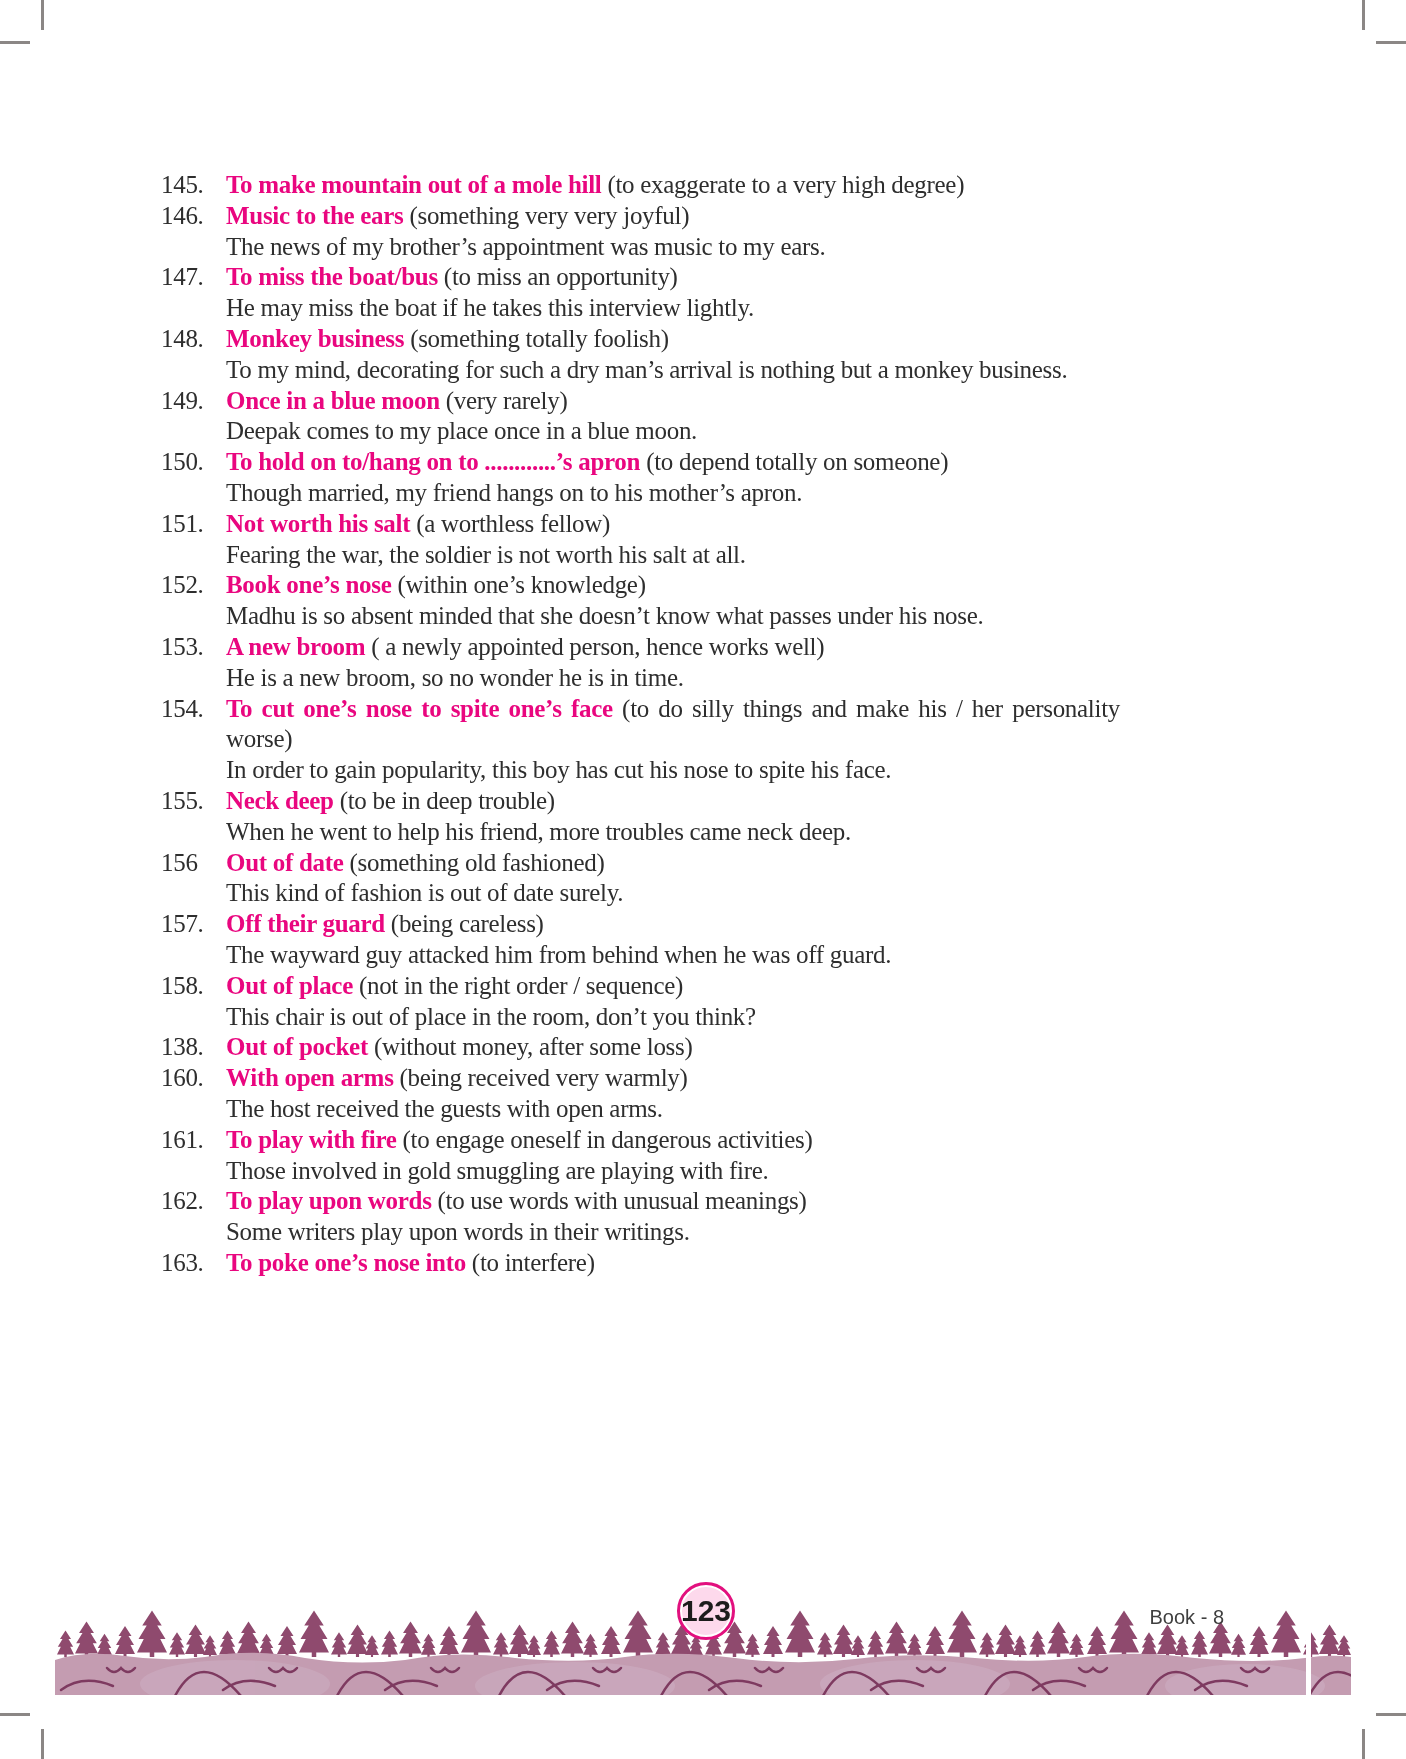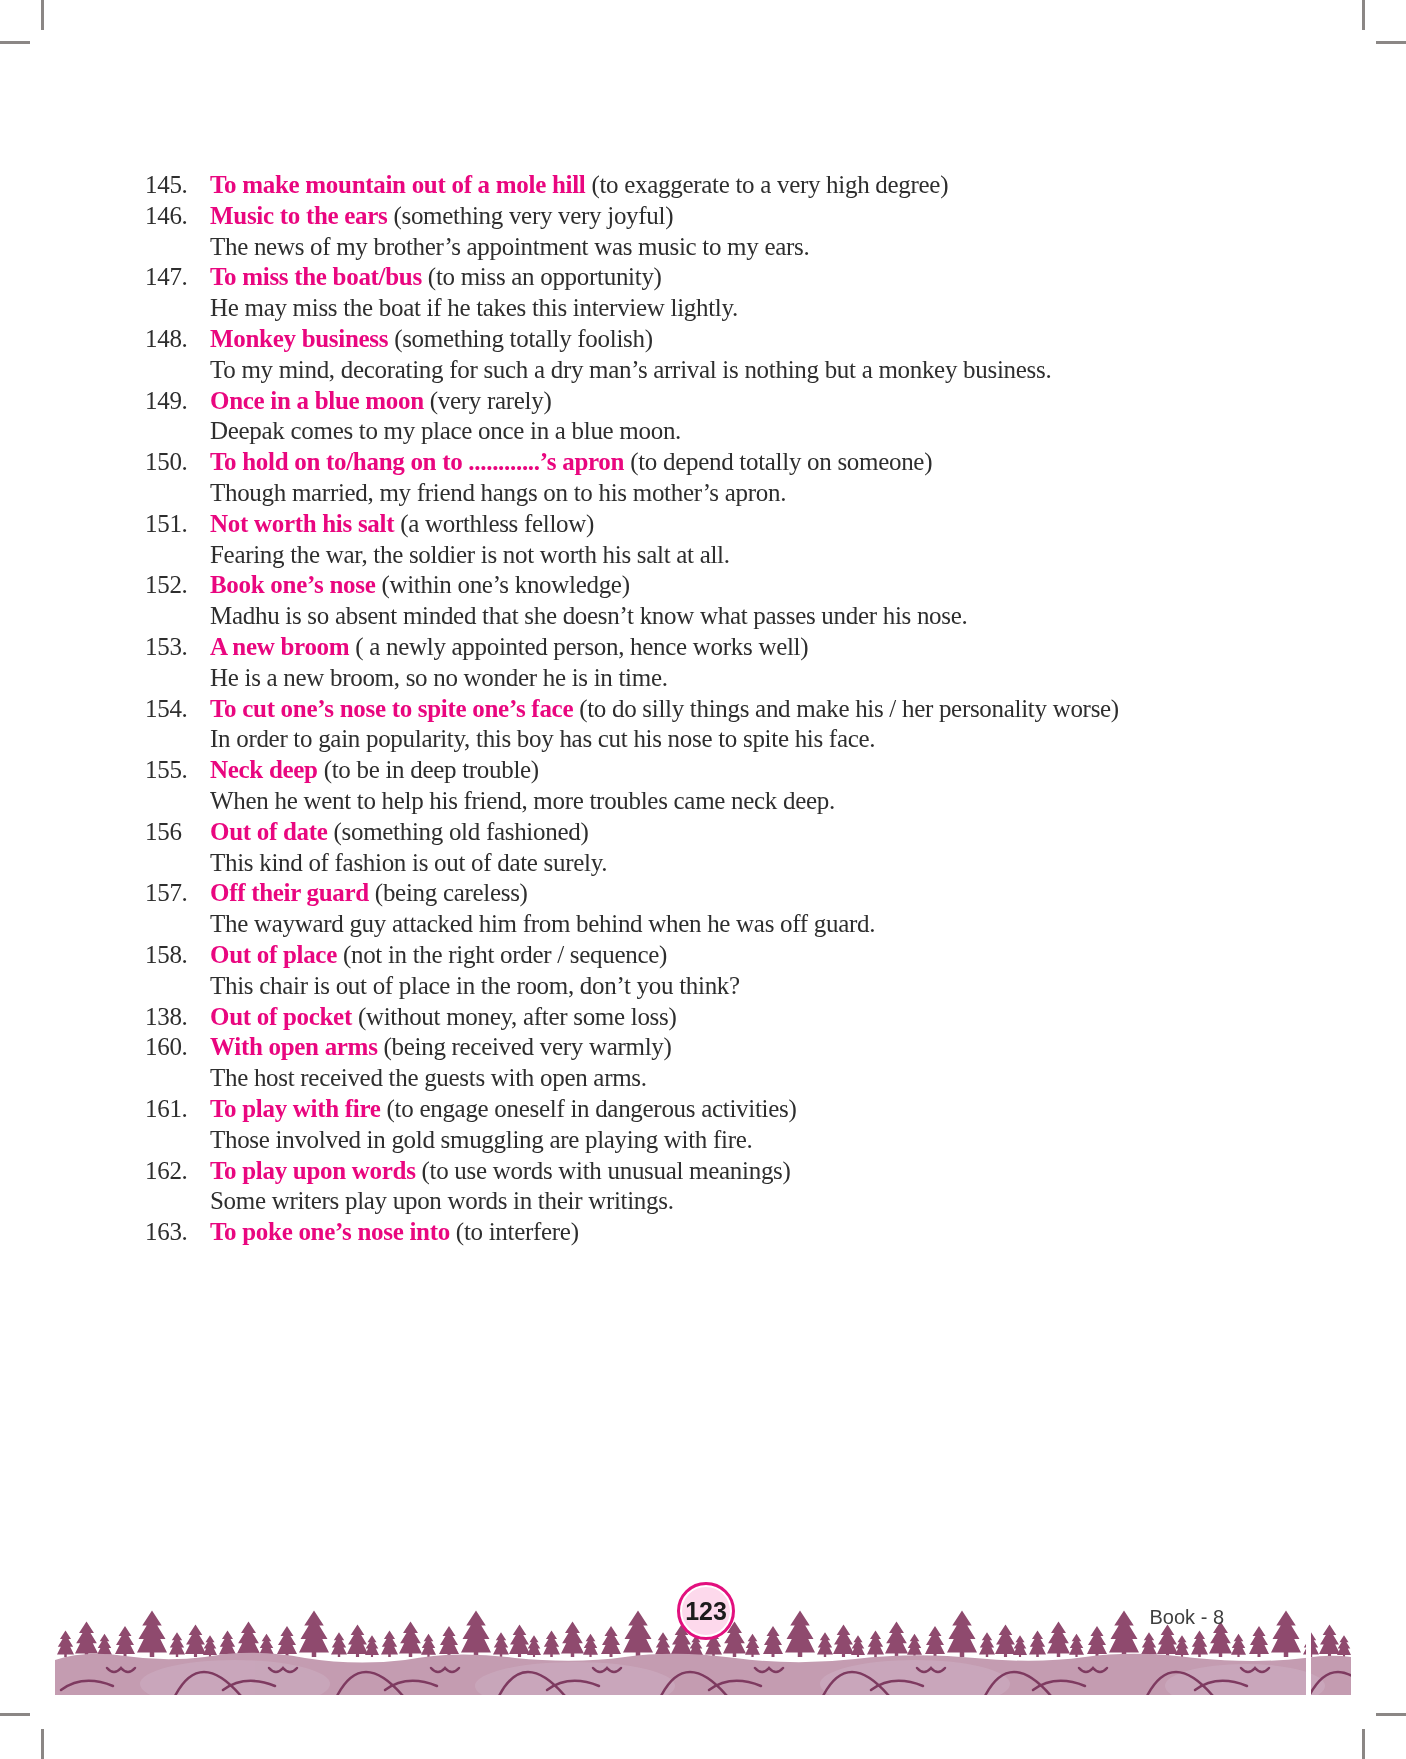--- a/index.html
+++ b/index.html
@@ -31,36 +31,36 @@
   .cm-bl-v{left:41px;top:1729px;width:3px;height:30px;}
   .cm-br-h{left:1376px;top:1713px;width:30px;height:3px;}
   .cm-br-v{left:1362px;top:1729px;width:3px;height:30px;}
 
   
   .list{
     position:absolute;left:145px;top:170px;width:975px;
     font-size:25px;line-height:30.8px;color:var(--text-color);
     letter-spacing:-0.3px;
   }
-  .item{position:relative;padding-left:65px;}
+  .item{position:relative;padding-left:65px;margin-left:16px;}
   .item .num{position:absolute;left:0;top:0;}
   .item p{margin:0;text-align:justify;}
   .idiom{font-weight:700;color:var(--accent-pink);}
   .meaning{font-weight:400;color:var(--text-color);}
 
   
   .page-circle{
     position:absolute;left:677px;top:1582px;width:52px;height:52px;
     border-radius:50%;
     background:var(--circle-fill);
     border:3px solid var(--circle-border);
     box-shadow:inset 0 0 0 2px #ffffff;
     display:flex;align-items:center;justify-content:center;
     font-family:"Liberation Sans", sans-serif;
-    font-weight:700;font-size:25px;color:#1c1c1c;
+    font-weight:700;font-size:30px;color:#1c1c1c;
     z-index:3;
   }
   .book-label{
     position:absolute;right:182px;top:1606px;
     font-family:"Liberation Sans", sans-serif;
     font-size:20px;color:#3f3f3f;
     z-index:3;
   }
   .footer-art{position:absolute;left:55px;top:1610px;width:1296px;height:85px;z-index:1;}
 </style>

